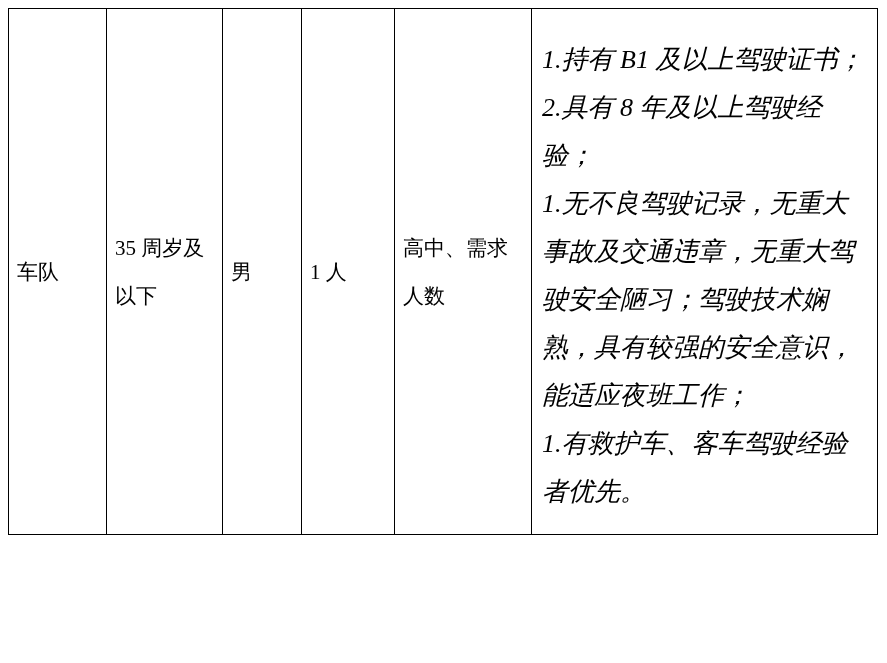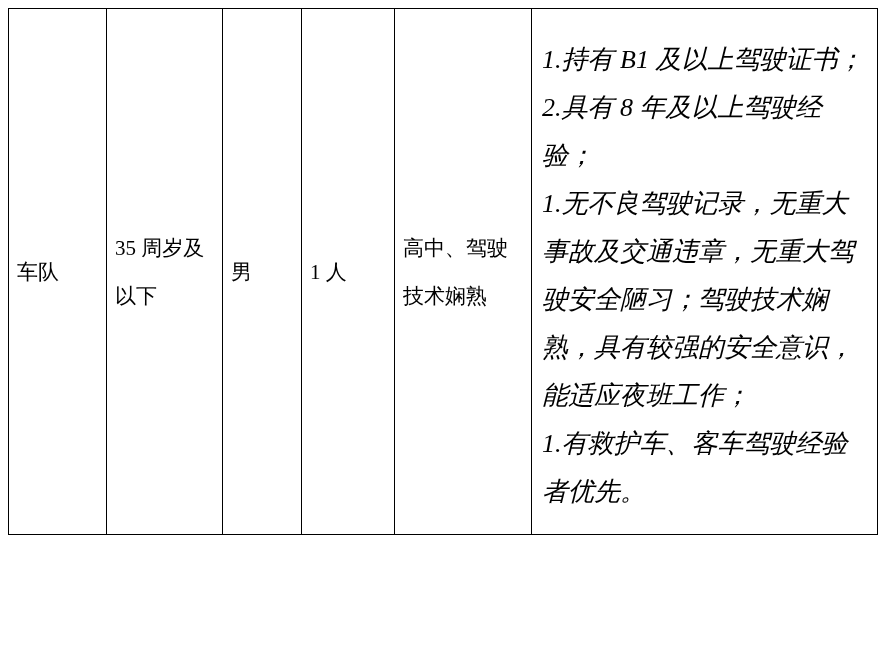--- a/index.html
+++ b/index.html
@@ -99,21 +99,21 @@
         <td class="body-cell">
             <span class="inner">35 周岁及以下</span>
           </td>
         <td class="body-cell">
             <span class="inner">男</span>
           </td>
         <td class="body-cell">
             <span class="inner">1 人</span>
           </td>
         <td class="body-cell">
-            <span class="inner">高中、驾驶技术娴熟</span>
+            <span class="inner">高中、需求人数</span>
           </td>
         <td class="body-cell cell-other">
           <span class="inner">
             <p>1.持有 B1 及以上驾驶证书；</p>
             <p>2.具有 8 年及以上驾驶经验；</p>
             <p>1.无不良驾驶记录，无重大事故及交通违章，无重大驾驶安全陋习；驾驶技术娴熟，具有较强的安全意识，能适应夜班工作；</p>
             <p>1.有救护车、客车驾驶经验者优先。</p>
           </span>
         </td>
       </tr>

